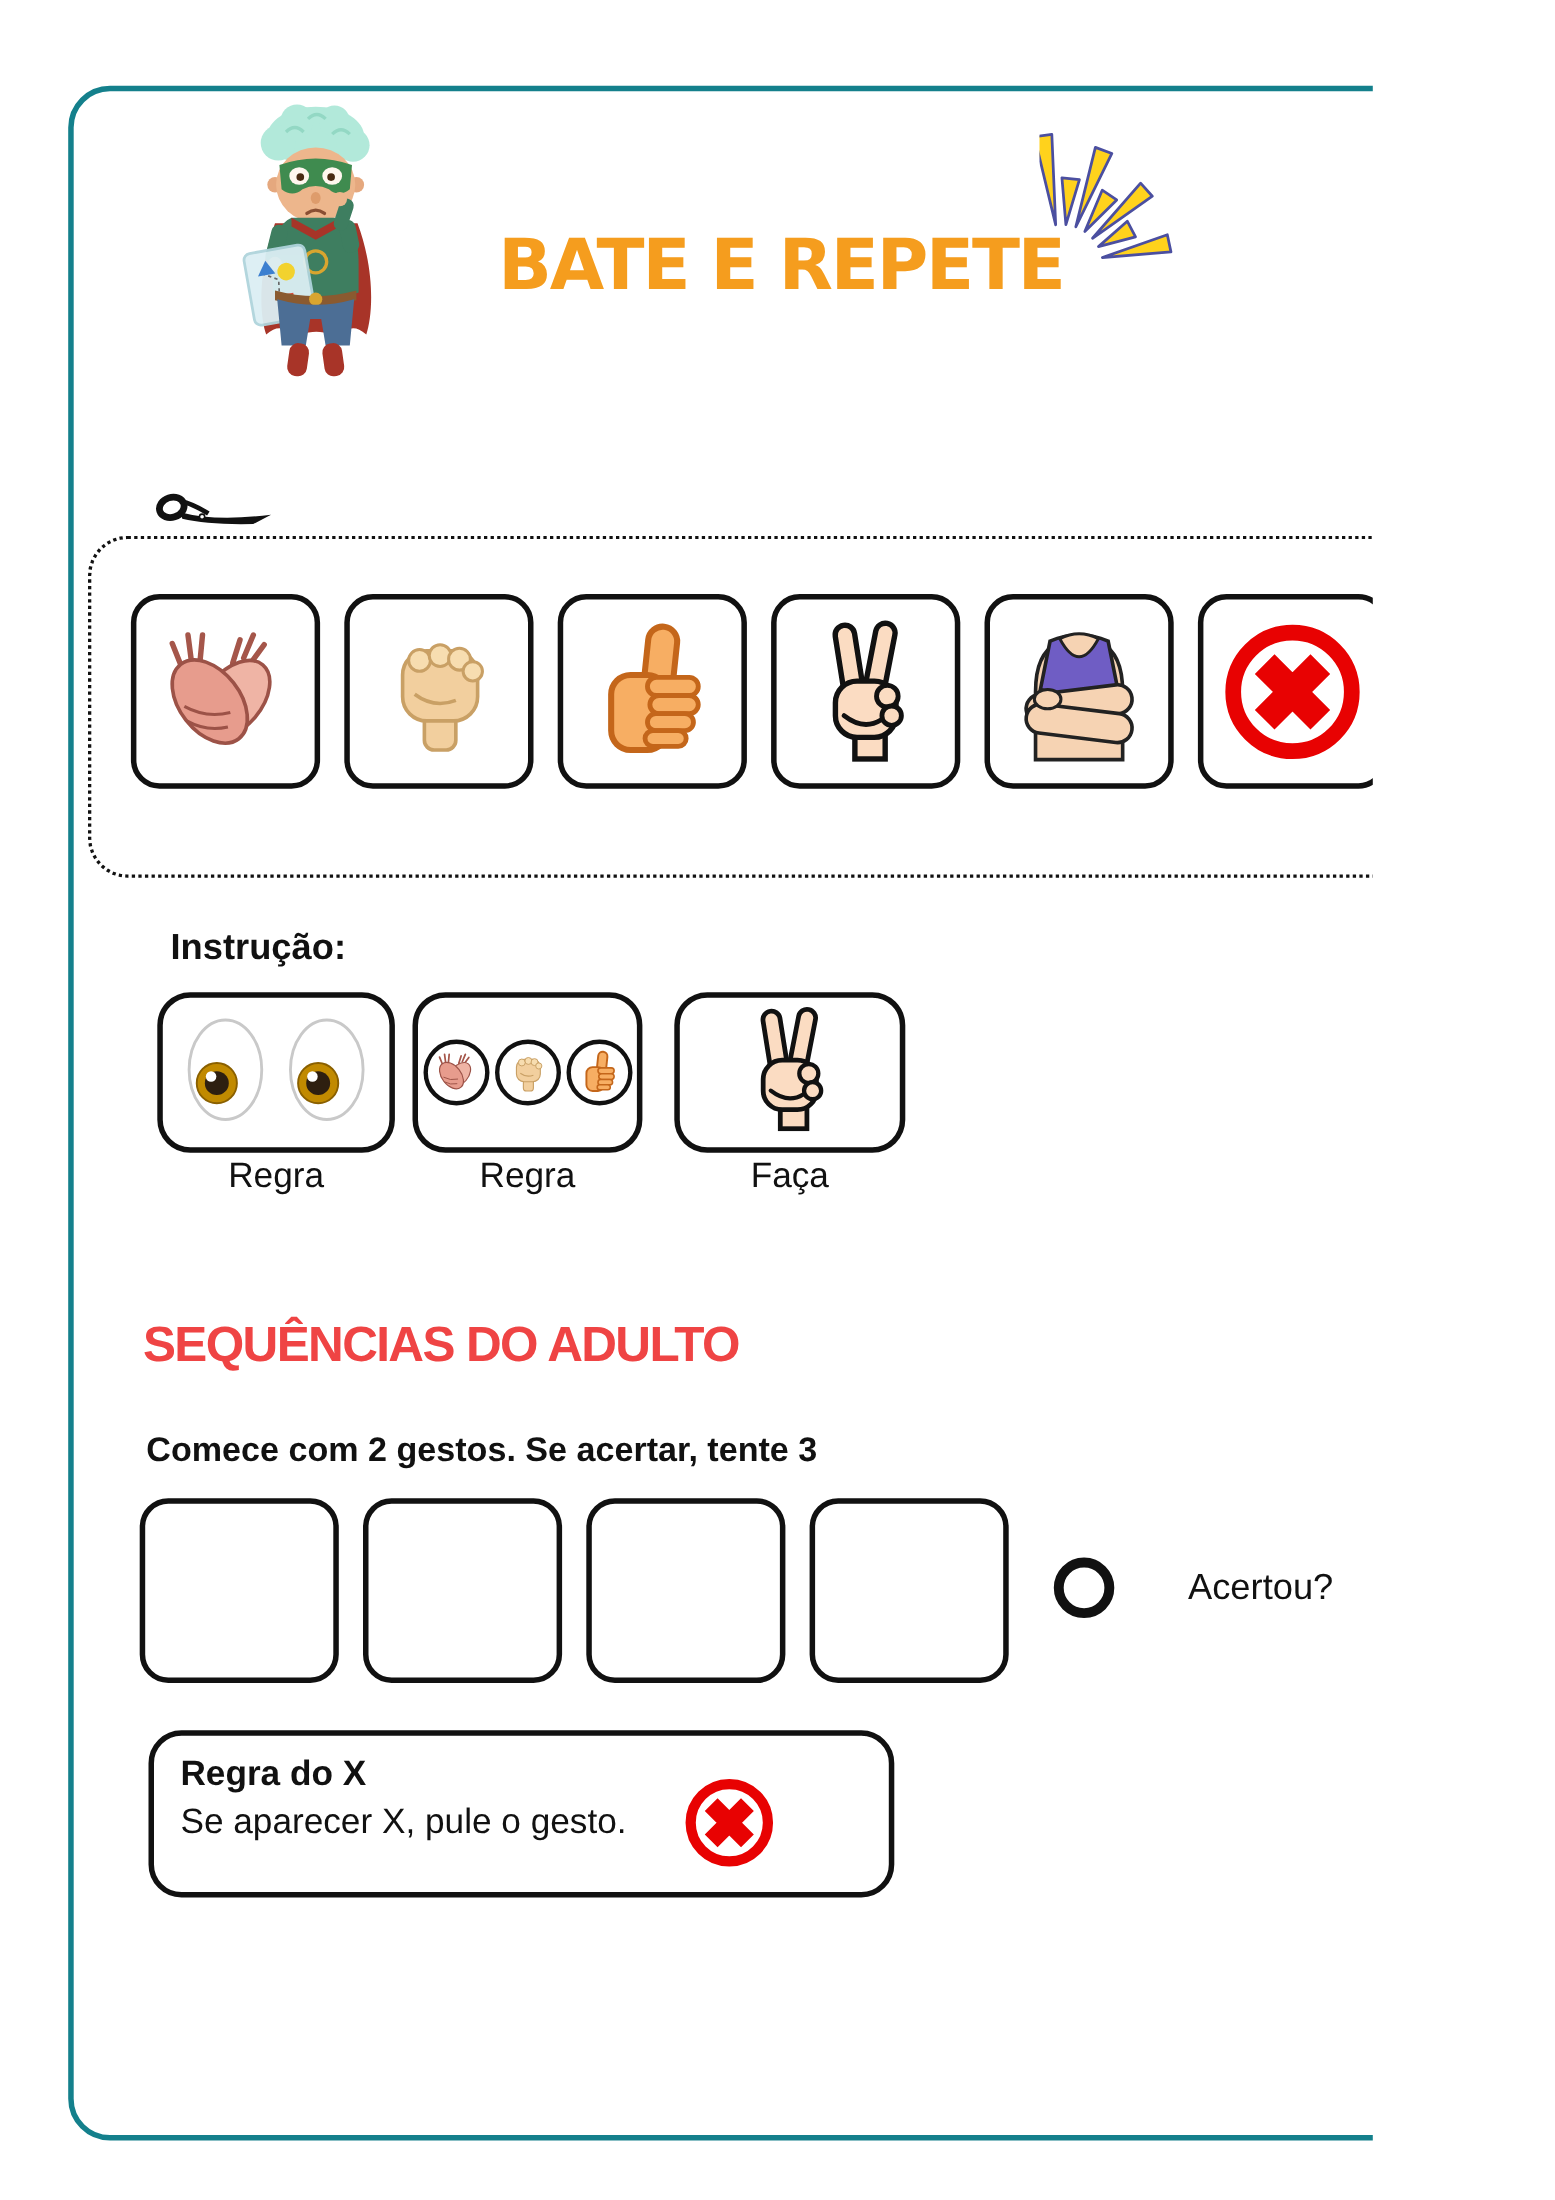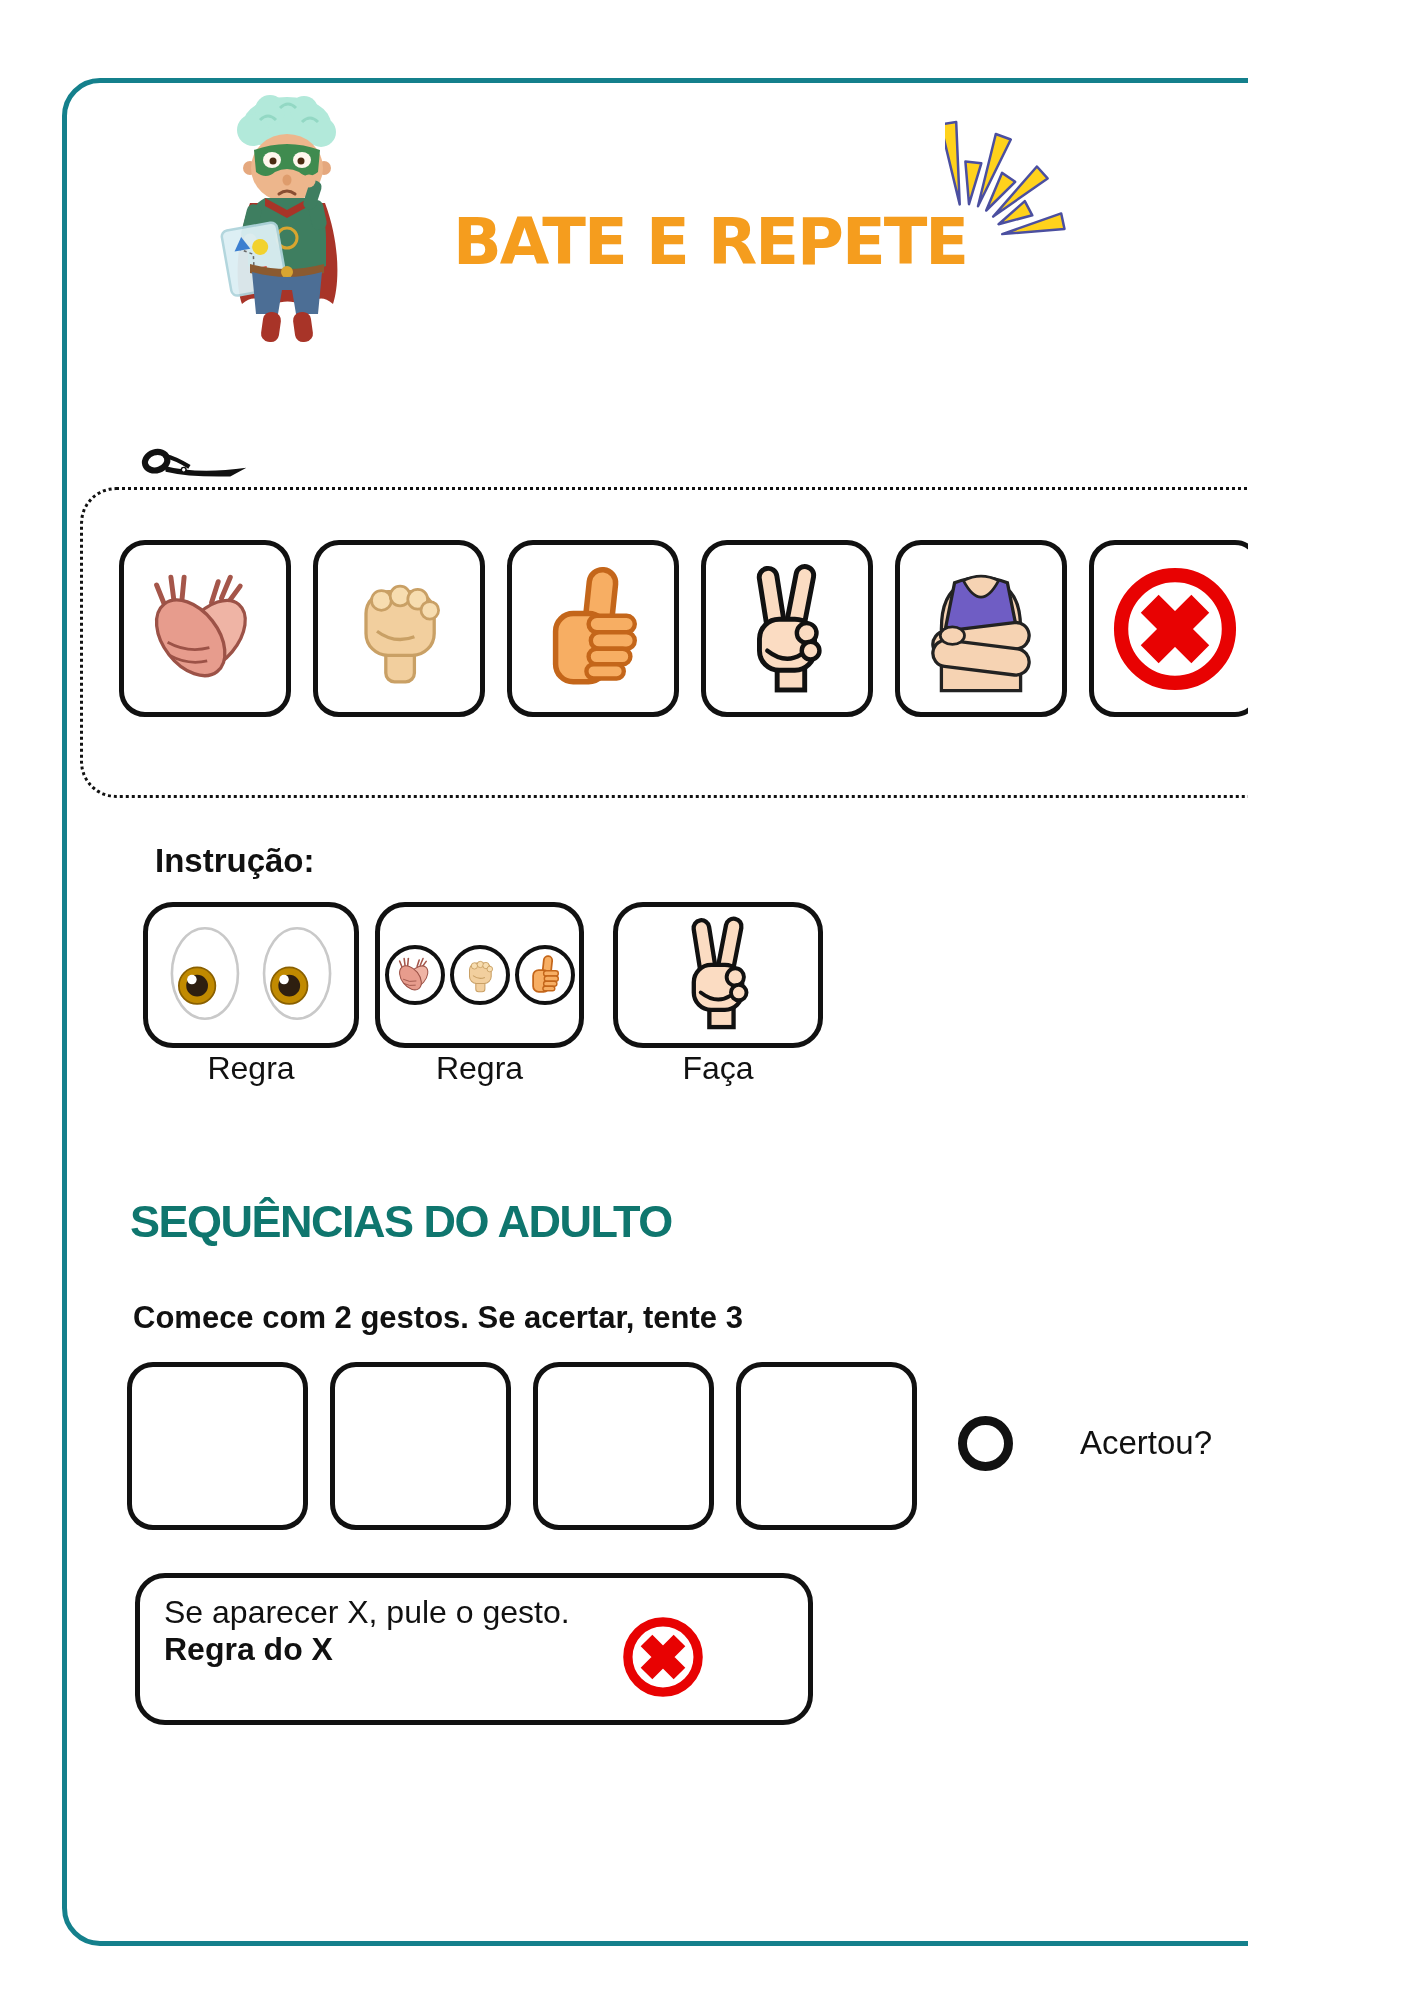--- a/index.html
+++ b/index.html
@@ -27,21 +27,21 @@
   #icard-olhe{left:143px;width:216px;}
   #icard-monte{left:375px;width:209px;}
   #icard-faca{left:613px;width:210px;}
   .ilabel{position:absolute;top:1050px;font-size:32px;text-align:center;}
   #ilabel-olhe{left:143px;width:216px;}
   #ilabel-monte{left:375px;width:209px;}
   #ilabel-faca{left:613px;width:210px;}
   .mini-circle{width:60px;height:60px;border:4px solid #111;border-radius:50%;
                box-sizing:border-box;display:flex;align-items:center;justify-content:center;
                background:#fff;overflow:hidden;}
-  #seq-heading{left:130px;top:1196px;font-size:45px;font-weight:bold;color:#0f766e;
+  #seq-heading{left:130px;top:1196px;font-size:45px;font-weight:bold;color:#ef4444;
                letter-spacing:-1.5px;white-space:nowrap;}
   #seq-subtitle{left:133px;top:1300px;font-size:31px;font-weight:bold;}
   #slots-row{left:127px;top:1362px;width:1000px;height:168px;}
   .slot{position:absolute;top:0;width:181px;height:168px;border:5px solid #111;
         border-radius:26px;box-sizing:border-box;background:#fff;}
   #check-circle{left:958px;top:1416px;width:55px;height:55px;border:9px solid #111;
                 border-radius:50%;box-sizing:border-box;background:#fff;cursor:pointer;}
   #check-label{left:1080px;top:1424px;font-size:33px;}
   #rule-box{left:135px;top:1573px;width:678px;height:152px;border:5px solid #111;
             border-radius:30px;box-sizing:border-box;padding:16px 0 0 24px;}
@@ -273,20 +273,20 @@
       <div class="slot" style="left: 0px;"></div>
       <div class="slot" style="left: 203px;"></div>
       <div class="slot" style="left: 406px;"></div>
       <div class="slot" style="left: 609px;"></div>
     </div>
 
   <div id="check-circle" class="abs"></div>
   <div id="check-label" class="abs">Acertou?</div>
 
   <div id="rule-box" class="abs">
+    <div id="rule-title">Regra do X</div>
     <div id="rule-text">Se aparecer X, pule o gesto.</div>
-    <div id="rule-title">Regra do X</div>
     <span id="rule-x"><svg width="86" height="86" viewBox="0 0 120 120">
    <circle cx="60" cy="60" r="49" fill="none" stroke="#E80202" stroke-width="13"></circle>
    <path d="M37,37 L83,83 M83,37 L37,83" stroke="#E80202" stroke-width="23" fill="none"></path>
         </svg></span>
   </div>
 </div>
 
 </body></html>

